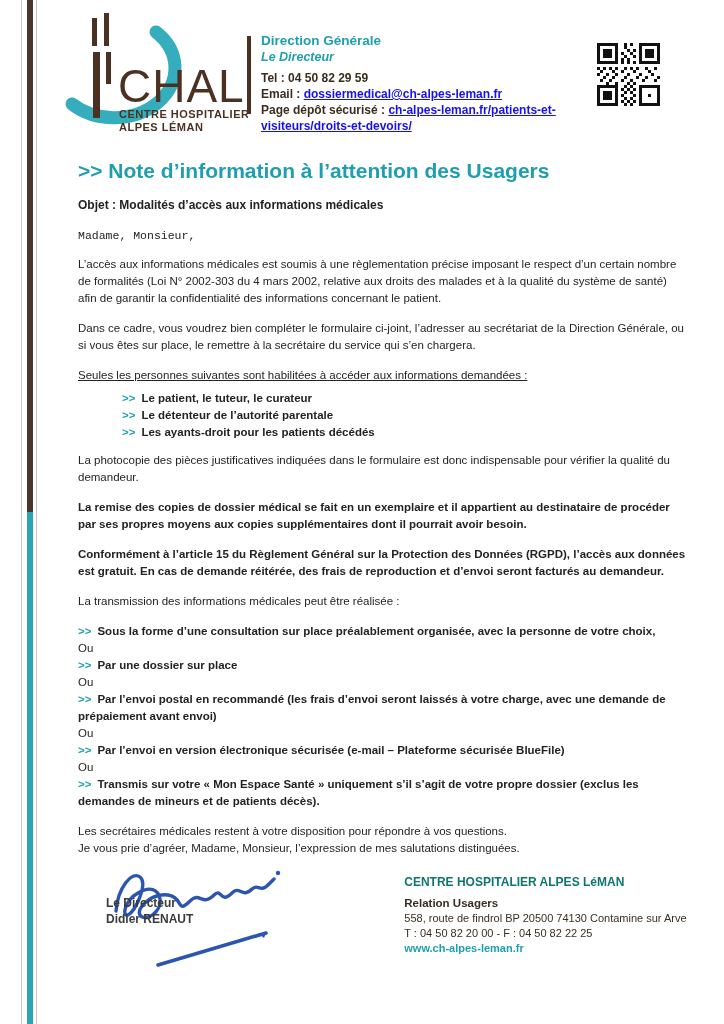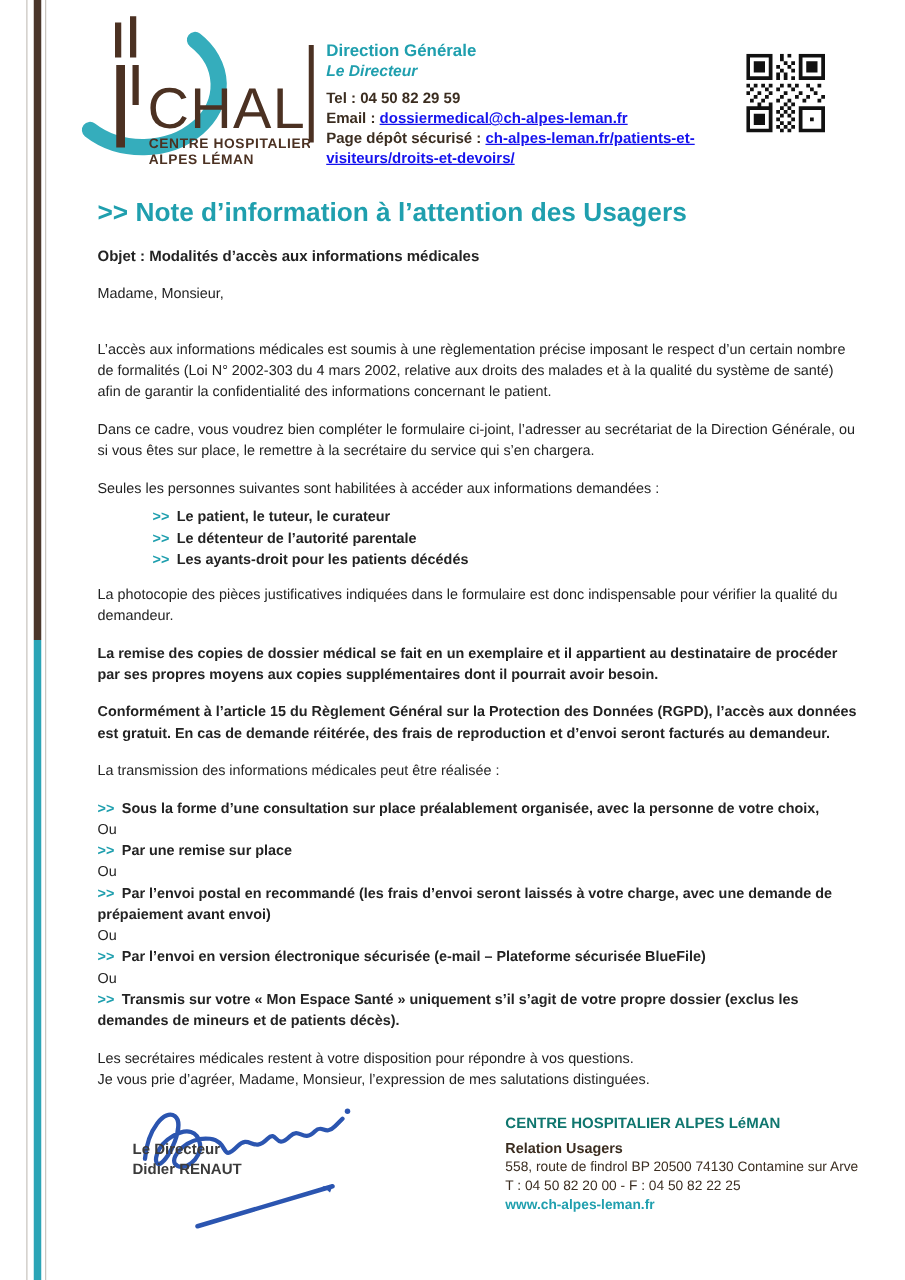--- a/index.html
+++ b/index.html
@@ -23,24 +23,24 @@
   .contact .dept { color:#1f9fae; font-weight:bold; font-size:13.5px; }
   .contact .role { color:#1f9fae; font-weight:bold; font-style:italic; font-size:12.5px; margin-bottom:5px; }
   .contact .cline { font-size:12px; font-weight:bold; color:#3b2d20; }
   .contact a { color:#1512ee; font-weight:bold; text-decoration:underline; cursor:pointer; }
   .qr { position:absolute; left:597px; top:43px; width:63px; height:63px; }
 
   
   .content { padding:6px 36px 0 78px; font-size:11.5px; line-height:17px; }
   .doc-title { color:#1f9fae; font-size:21px; line-height:25px; font-weight:bold; margin-bottom:14px; }
   .subject { font-weight:bold; font-size:12px; margin-bottom:13px; }
-  .salutation { margin-bottom:28px; }
+  .salutation { margin-bottom:12px;font-family:Liberation Mono, monospace; }
   .para { margin-bottom:13px; }
   .para.bold { font-weight:bold; }
-  .tight { margin-bottom:6px; }
+  .tight { margin-bottom:6px;text-decoration:underline; }
   .bullets { margin:0 0 11px 44px; }
   .bullet-row { font-weight:bold; }
   .bmark { color:#1f9fae; font-weight:bold; margin-right:6px; }
   .trans { margin-bottom:13px; }
   .trans-item { font-weight:bold; }
   .trans-or { font-weight:normal; }
   .closing { margin-bottom:6px; }
 
   
   .bottom { display:flex; margin-top:2px; }
@@ -145,21 +145,21 @@
 
     <div class="para bold">La remise des copies de dossier médical se fait en un exemplaire et il appartient au destinataire de procéder par ses propres moyens aux copies supplémentaires dont il pourrait avoir besoin.</div>
 
     <div class="para bold">Conformément à l’article 15 du Règlement Général sur la Protection des Données (RGPD), l’accès aux données est gratuit. En cas de demande réitérée, des frais de reproduction et d’envoi seront facturés au demandeur.</div>
 
     <div class="para">La transmission des informations médicales peut être réalisée :</div>
 
     <div class="trans">
       <div class="trans-item"><span class="bmark">&gt;&gt;</span><span>Sous la forme d’une consultation sur place préalablement organisée, avec la personne de votre choix,</span></div>
       <div class="trans-or">Ou</div>
-      <div class="trans-item"><span class="bmark">&gt;&gt;</span><span>Par une remise sur place</span></div>
+      <div class="trans-item"><span class="bmark">&gt;&gt;</span><span>Par une dossier sur place</span></div>
       <div class="trans-or">Ou</div>
       <div class="trans-item"><span class="bmark">&gt;&gt;</span><span>Par l’envoi postal en recommandé (les frais d’envoi seront laissés à votre charge, avec une demande de prépaiement avant envoi)</span></div>
       <div class="trans-or">Ou</div>
       <div class="trans-item"><span class="bmark">&gt;&gt;</span><span>Par l’envoi en version électronique sécurisée (e-mail – Plateforme sécurisée BlueFile)</span></div>
       <div class="trans-or">Ou</div>
       <div class="trans-item"><span class="bmark">&gt;&gt;</span><span>Transmis sur votre « Mon Espace Santé » uniquement s’il s’agit de votre propre dossier (exclus les demandes de mineurs et de patients décès).</span></div>
     </div>
 
     <div>Les secrétaires médicales restent à votre disposition pour répondre à vos questions.</div>
 

